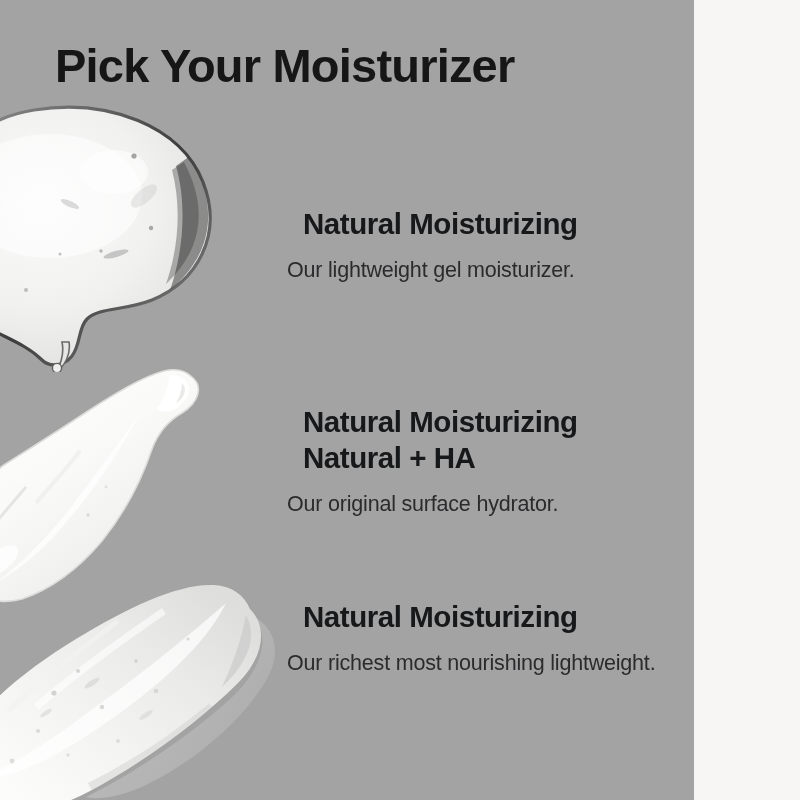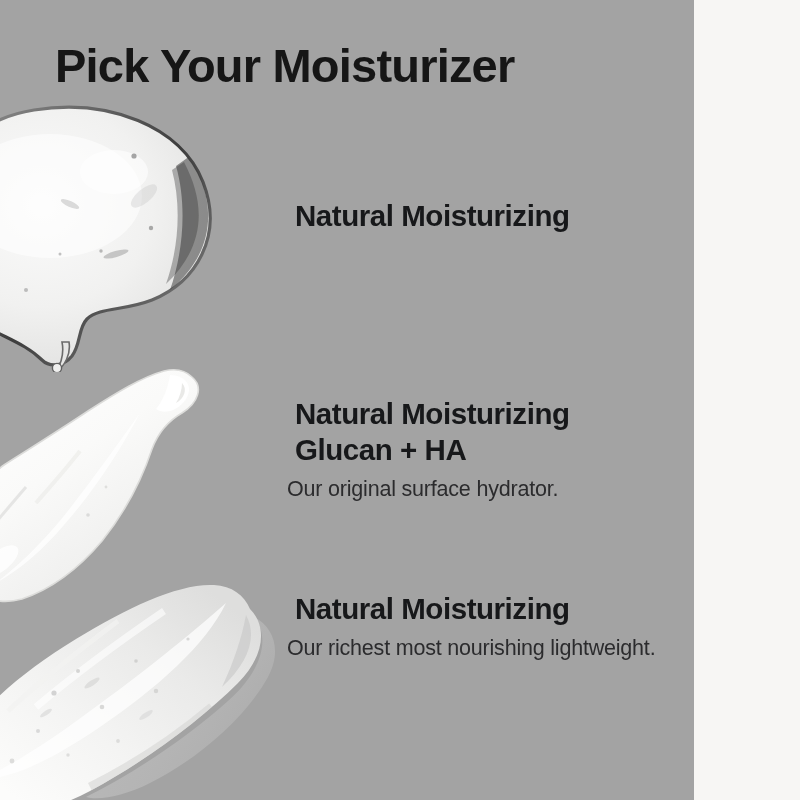--- a/index.html
+++ b/index.html
@@ -43,21 +43,21 @@
   .product-row.row-1 { top: 190px; }
   .product-row.row-2 { top: 388px; }
   .product-row.row-3 { top: 583px; }
 
   .product-heading {
     font-size: 29.5px;
     font-weight: 700;
     letter-spacing: -0.45px;
     line-height: 1.22;
     color: #17181a;
-    margin: 8px;
+    margin: 16px;
     white-space: nowrap;
   }
   .product-subtitle {
     margin: 9px 0 0 0;
     font-size: 21.5px;
     font-weight: 400;
     letter-spacing: -0.2px;
     color: #2b2b2d;
     line-height: 1.2;
     white-space: nowrap;
@@ -246,26 +246,27 @@
         <ellipse cx="96" cy="148" rx="7" ry="2.2" fill="#d2d2d1" opacity="0.55" transform="rotate(-34 96 148)"></ellipse>
         <ellipse cx="196" cy="150" rx="8" ry="2.4" fill="#d2d2d1" opacity="0.5" transform="rotate(-34 196 150)"></ellipse>
       </g>
     </svg>
   </div>
 
   <div class="product-row row-1">
     <div class="product-heading">
       <span>Natural Moisturizing</span><br>
     </div>
+    <div class="product-subtitle">Our lightweight gel moisturizer.</div>
   </div>
 
   <div class="product-row row-2">
     <div class="product-heading">
       <span>Natural Moisturizing</span><br>
-      <span>Glucan + HA</span>
+      <span>Natural + HA</span>
     </div>
     <div class="product-subtitle">Our original surface hydrator.</div>
   </div>
 
   <div class="product-row row-3">
     <div class="product-heading">
       <span>Natural Moisturizing</span><br>
     </div>
     <div class="product-subtitle">Our richest most nourishing lightweight.</div>
   </div>

